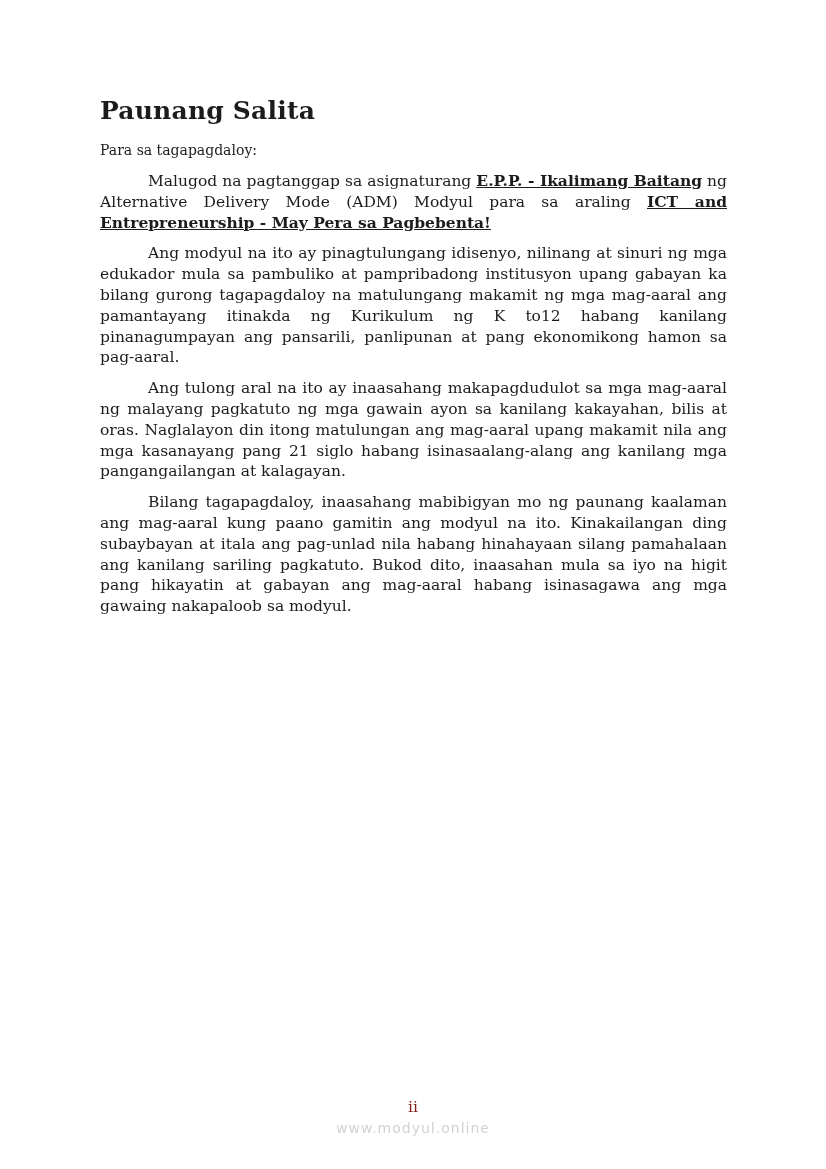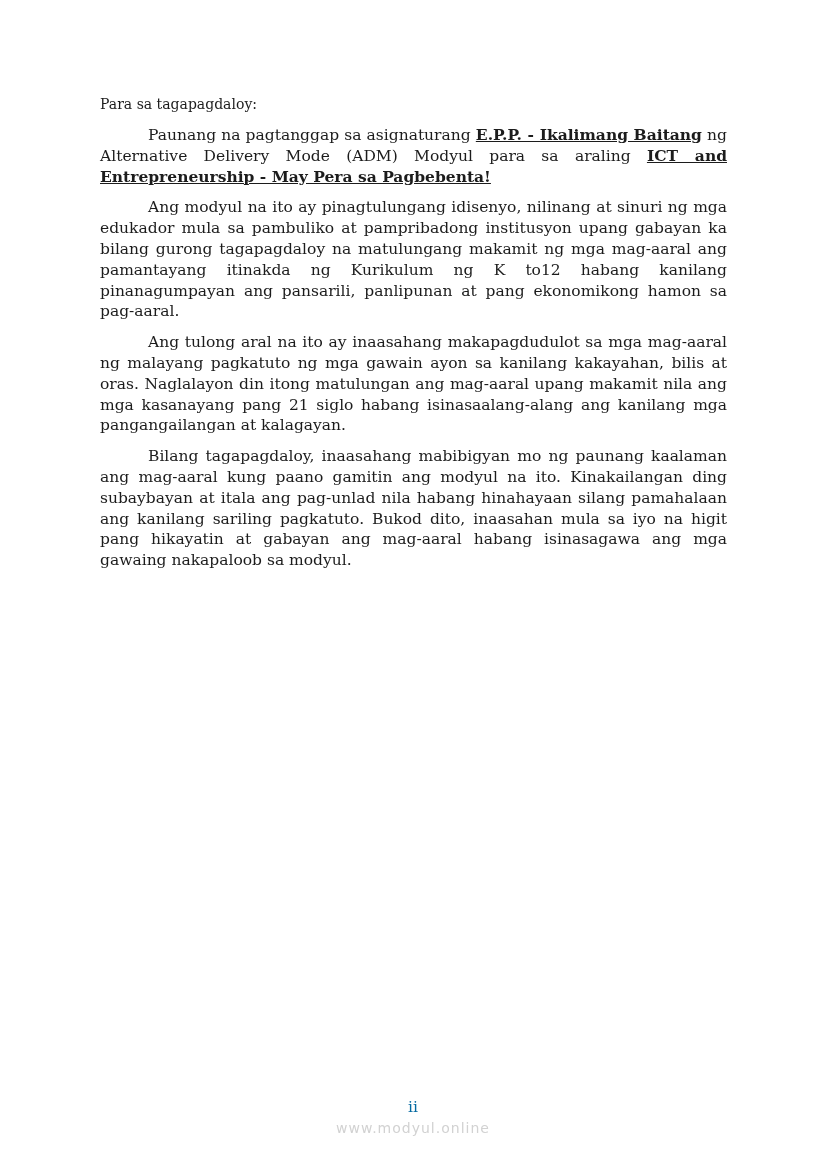--- a/index.html
+++ b/index.html
@@ -50,39 +50,40 @@
   }
   .footer {
     position: absolute;
     left: 0;
     width: 826px;
     text-align: center;
   }
   .page-number {
     top: 1098px;
     font-size: 15.5px;
-    color: #0369a1;
+    color: #7f1d1d;
   }
   .watermark {
     top: 1120px;
     font-family: "DejaVu Sans", "Liberation Sans", sans-serif;
     font-size: 14px;
     color: #d2d2d2;
     letter-spacing: 1px;
   }
 </style>
 </head>
 <body>
 
 <div class="page">
 
+  <h1 class="page-title">Paunang Salita</h1>
 
   <p class="salutation">Para sa tagapagdaloy:</p>
 
-  <p class="para"><span>Paunang na pagtanggap sa asignaturang </span><span class="bold-underline">E.P.P. - Ikalimang Baitang</span><span> ng Alternative Delivery Mode (ADM) Modyul para sa araling </span><span class="bold-underline">ICT and Entrepreneurship - May Pera sa Pagbebenta!</span></p>
+  <p class="para"><span>Malugod na pagtanggap sa asignaturang </span><span class="bold-underline">E.P.P. - Ikalimang Baitang</span><span> ng Alternative Delivery Mode (ADM) Modyul para sa araling </span><span class="bold-underline">ICT and Entrepreneurship - May Pera sa Pagbebenta!</span></p>
 
   <p class="para">Ang modyul na ito ay pinagtulungang idisenyo, nilinang at sinuri ng mga edukador mula sa pambuliko at pampribadong institusyon upang gabayan ka bilang gurong tagapagdaloy na matulungang makamit ng mga mag-aaral ang pamantayang itinakda ng Kurikulum ng K to12 habang kanilang pinanagumpayan ang pansarili, panlipunan at pang ekonomikong hamon sa pag-aaral.</p>
 
   <p class="para">Ang tulong aral na ito ay inaasahang makapagdudulot sa mga mag-aaral ng malayang pagkatuto ng mga gawain ayon sa kanilang kakayahan, bilis at oras. Naglalayon din itong matulungan ang mag-aaral upang makamit nila ang mga kasanayang pang 21 siglo habang isinasaalang-alang ang kanilang mga pangangailangan at kalagayan.</p>
 
   <p class="para last">Bilang tagapagdaloy, inaasahang mabibigyan mo ng paunang kaalaman ang mag-aaral kung paano gamitin ang modyul na ito. Kinakailangan ding subaybayan at itala ang pag-unlad nila habang hinahayaan silang pamahalaan ang kanilang sariling pagkatuto. Bukod dito, inaasahan mula sa iyo na higit pang hikayatin at gabayan ang mag-aaral habang isinasagawa ang mga gawaing nakapaloob sa modyul.</p>
 
 </div>
 
 <div class="footer page-number">ii</div>

